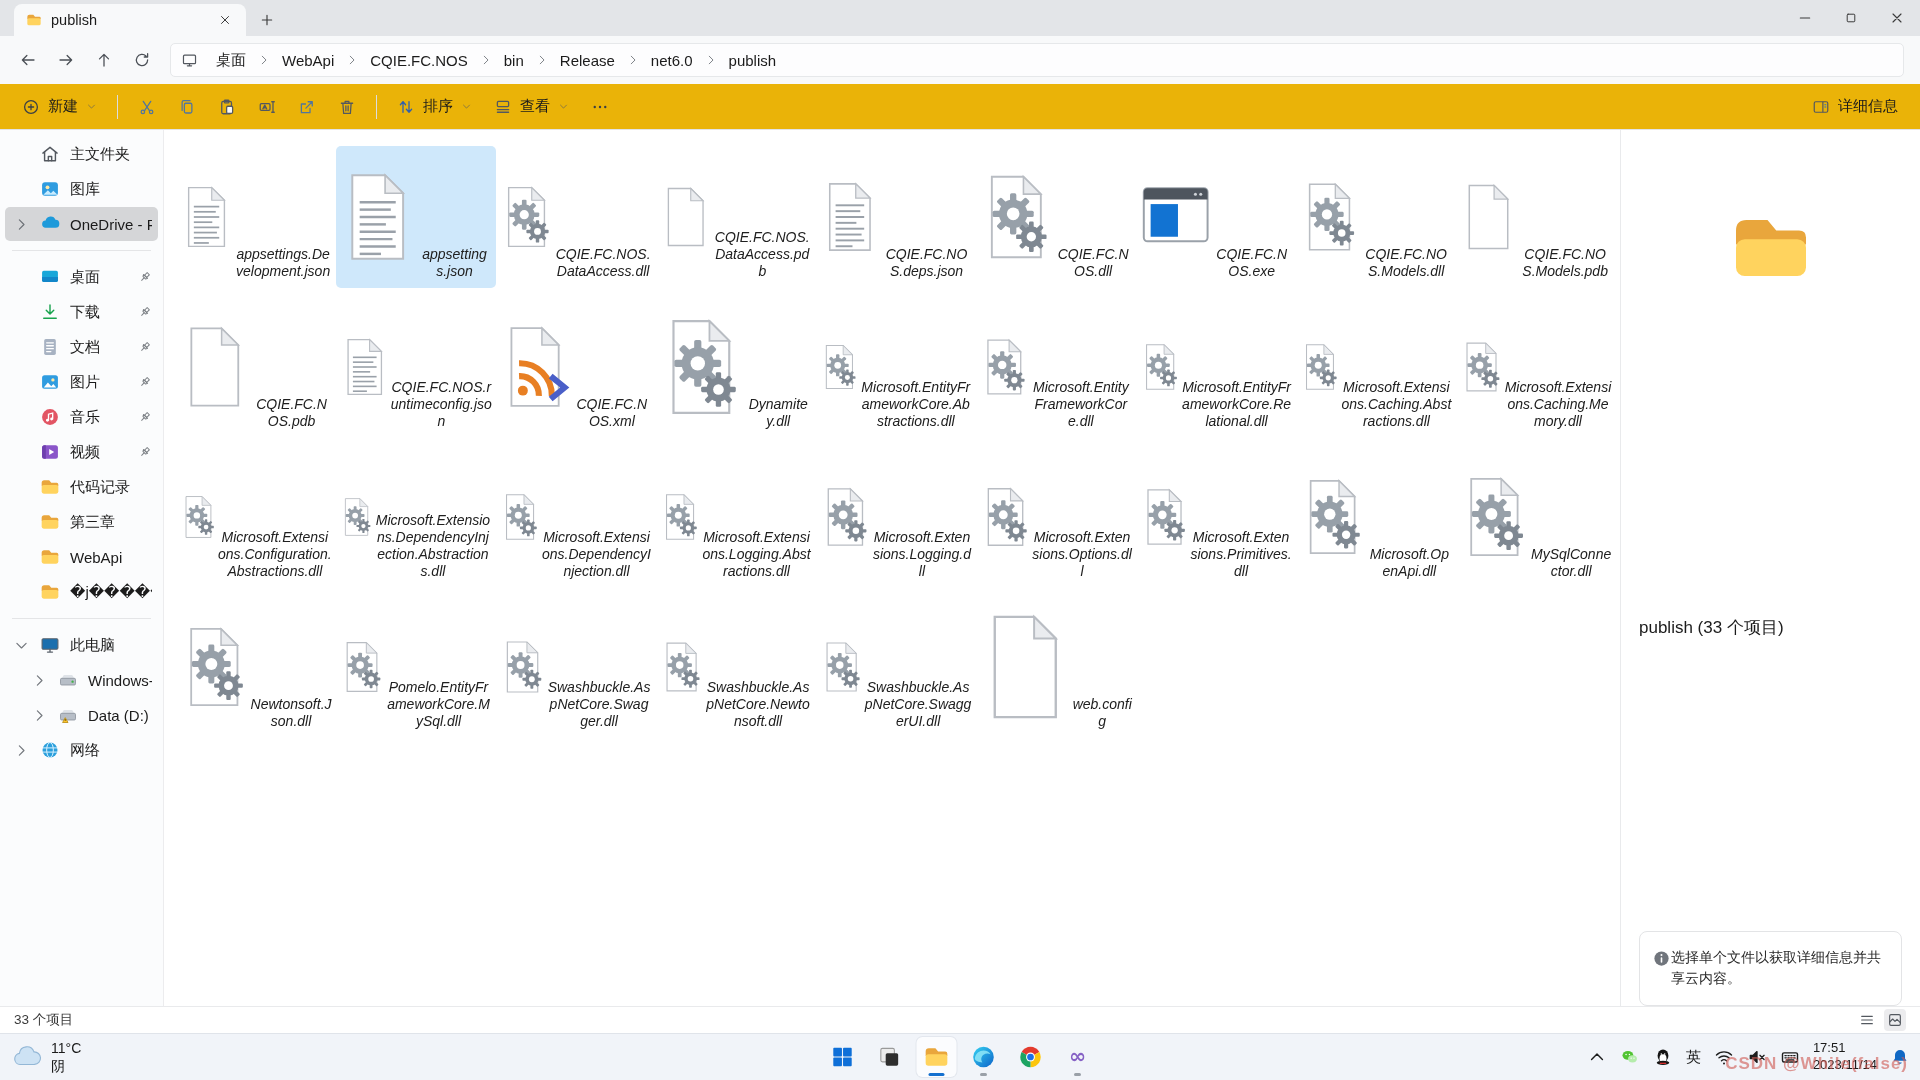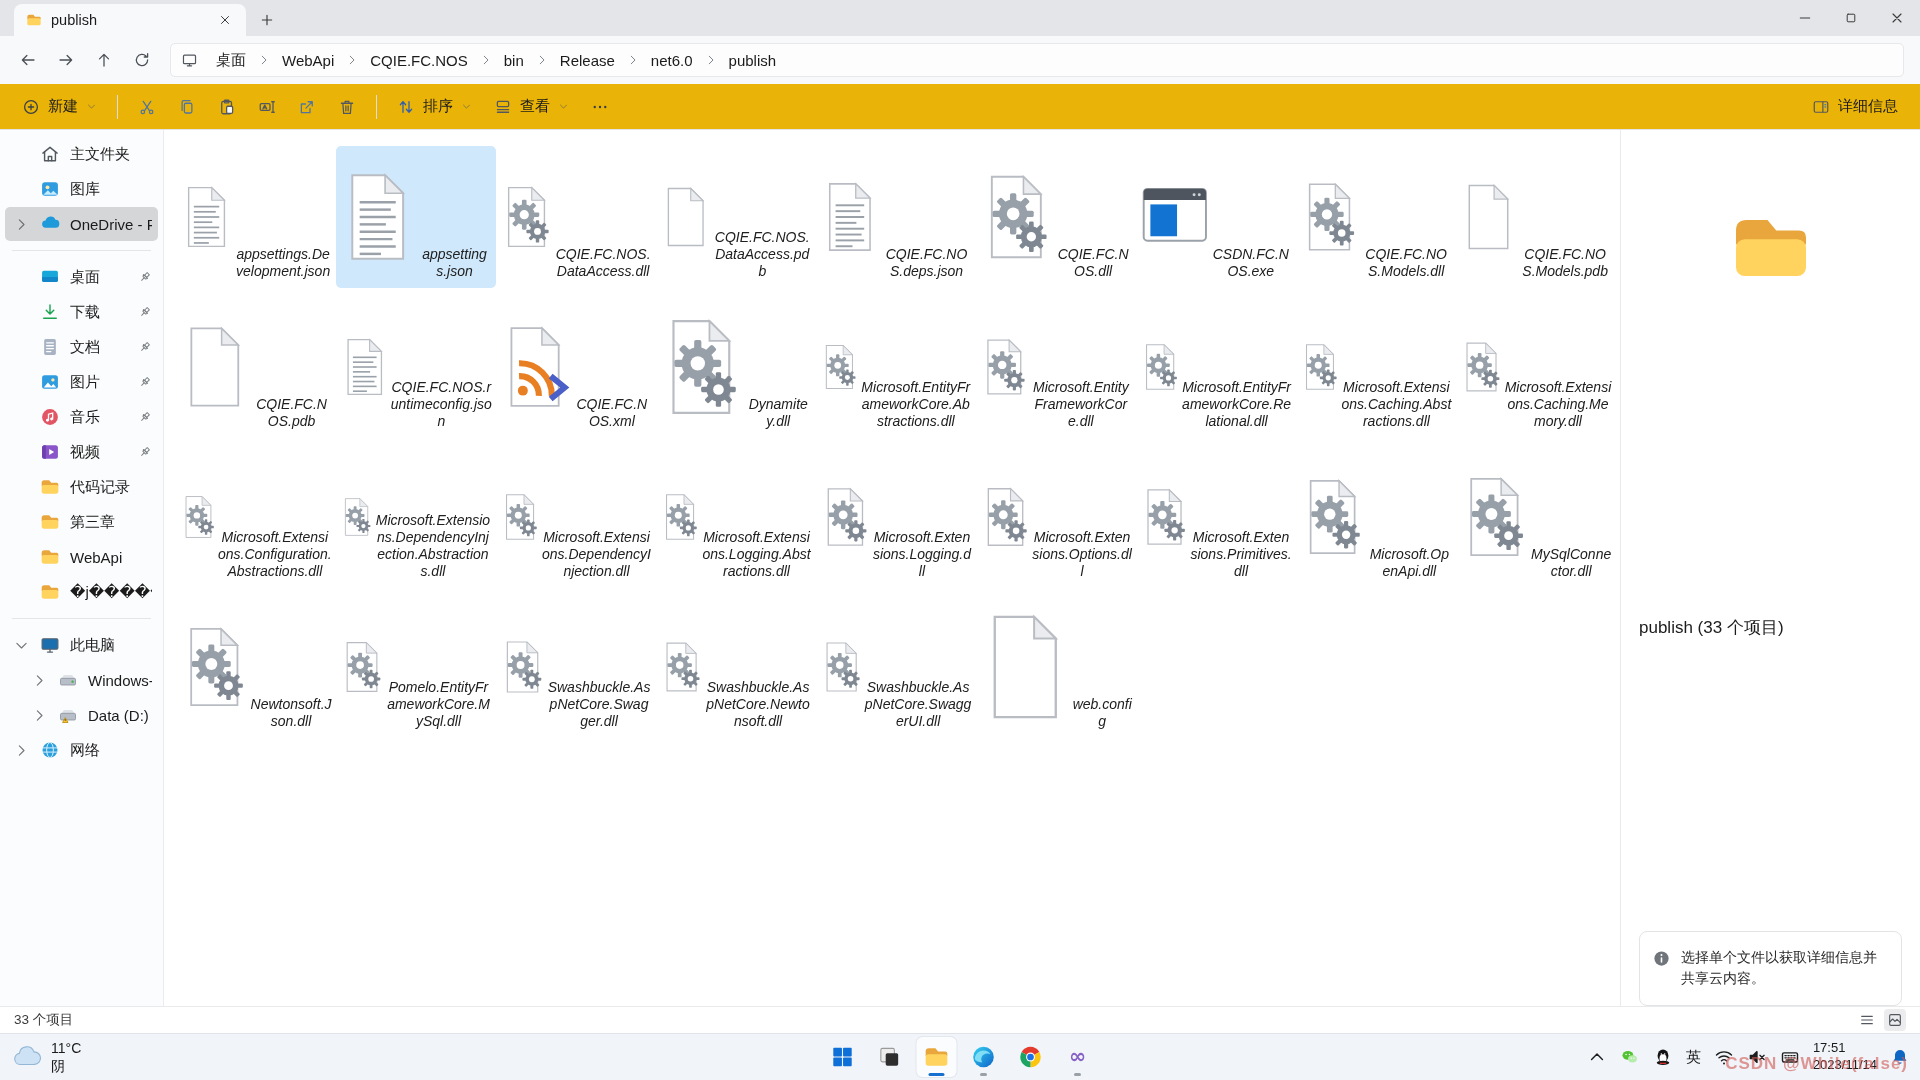--- a/index.html
+++ b/index.html
@@ -64,21 +64,21 @@
   .tile-ico { width:104px; height:126px; display:flex; align-items:center; justify-content:center; }
   .tile-ico svg { width:100%; height:100%; }
   .tile-label { margin-top:3px; font-size:14px; line-height:17px; text-align:center; max-width:150px;
                 word-break:break-all; color:#202020; }
 
   
   .details { width:300px; flex:none; background:#fff; border-left:1px solid #e9eaec; display:flex; flex-direction:column;justify-content:space-between; }
   .details-folder { width:104px; height:84px; align-self:center; margin-top:76px; }
   .details-title { margin:58px 0 0 18px; font-size:17px; }
   .info-box { margin:24px 18px 0; border:1px solid #e3e4e6; border-radius:8px; background:#fff;
-              padding:15px 12px; display:flex; gap:10px; }
+              padding:15px 12px; display:flex; }
   .info-ico { width:19px; height:19px; flex:none; margin-top:2px; }
   .info-text { font-size:14px; line-height:1.55; color:#2a2a2a; }
 
   
   .statusbar { height:27px; border-top:1px solid #e9eaec; background:#fff; display:flex; align-items:center;
                padding:0 14px; font-size:13.5px; color:#3a3a3a; flex:none; }
   .status-views { margin-left:auto; display:flex; gap:6px; }
   .status-views .vbtn { width:22px; height:22px; border-radius:4px; display:flex; align-items:center; justify-content:center; }
   .status-views .vbtn.on { background:#ececee; }
 
@@ -719,21 +719,21 @@
           <div class="tile">
             <div class="tile-ico">
               <svg viewBox="0 0 94 112">
                 <rect x="5" y="18" width="84" height="70" rx="5" fill="#fff" stroke="#9aa1a9" stroke-width="2.6"></rect>
                 <path d="M5 23q0-5 5-5h74q5 0 5 5v10H5z" fill="#4e555e"></path>
                 <circle cx="80" cy="26" r="2" fill="#cfd3d8"></circle>
                 <circle cx="73" cy="26" r="2" fill="#cfd3d8"></circle>
                 <rect x="14" y="39" width="36" height="43" fill="#1273d2"></rect>
               </svg>
             </div>
-            <div class="tile-label">CSDN.FC.NOS.exe</div>
+            <div class="tile-label">CQIE.FC.NOS.exe</div>
           </div>
           <div class="tile">
             <div class="tile-ico">
               <svg viewBox="0 0 94 112">
                 <path d="M15 5h40l22 22v80H15z" fill="#fff" stroke="#b9bdc3" stroke-width="2.4"></path>
                 <path d="M55 5l22 22H55z" fill="#eaecef" stroke="#b9bdc3" stroke-width="2"></path>
                 <g transform="translate(42 52)" fill="#97a0a9">
                   <rect x="-4" y="-26" width="8" height="52" rx="2" transform="rotate(0)"></rect>
                   <rect x="-4" y="-26" width="8" height="52" rx="2" transform="rotate(45)"></rect>
                   <rect x="-4" y="-26" width="8" height="52" rx="2" transform="rotate(90)"></rect>

